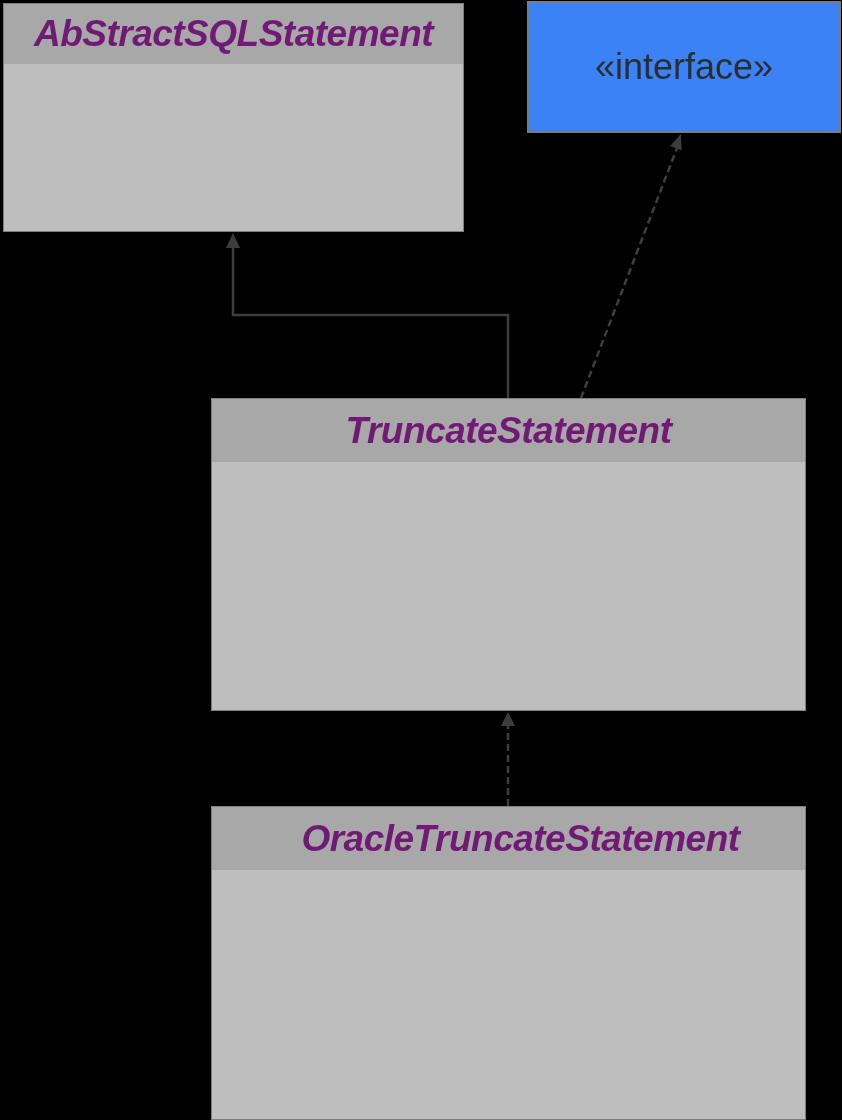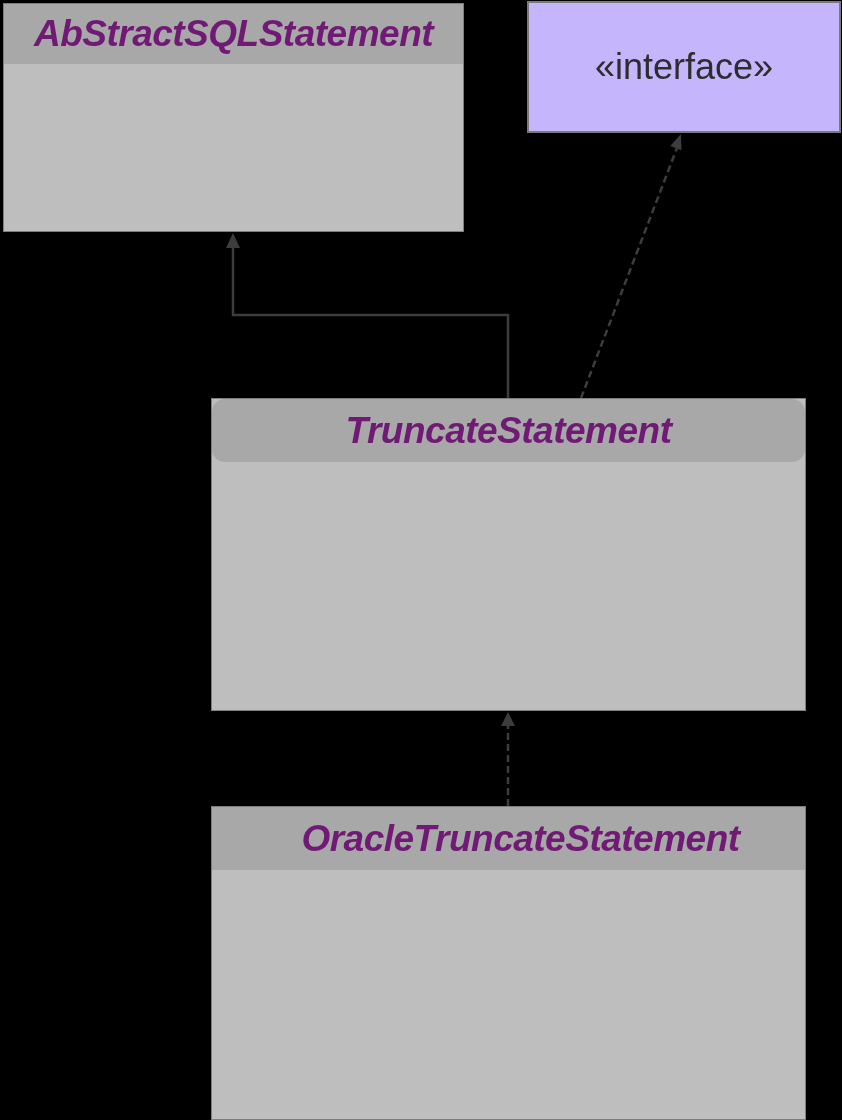--- a/index.html
+++ b/index.html
@@ -45,31 +45,31 @@
     font-size: 37px;
     letter-spacing: -0.5px;
     white-space: nowrap;
   }
   .uml-class .body {
     flex: 1 1 auto;
   }
   #node-abstract { left: 3px; top: 3px; width: 461px; height: 229px; }
   #node-abstract .header { height: 60px; }
   #node-truncate { left: 211px; top: 398px; width: 595px; height: 313px; }
-  #node-truncate .header { height: 63px; border-radius: 13px; }
+  #node-truncate .header { height: 63px; }
   #node-oracle { left: 211px; top: 806px; width: 595px; height: 314px; }
   #node-oracle .header { height: 63px; padding-left: 24px; }
   .uml-interface {
     position: absolute;
     left: 527px;
     top: 1px;
     width: 314px;
     height: 132px;
     box-sizing: border-box;
-    background: #c4b5fd;
+    background: #3b82f6;
     border: 2px solid #7a7a7a;
     display: flex;
     align-items: center;
     justify-content: center;
   }
   .uml-interface .title {
     color: #2d2d2d;
     font-size: 36px;
     font-weight: normal;
     white-space: nowrap;

